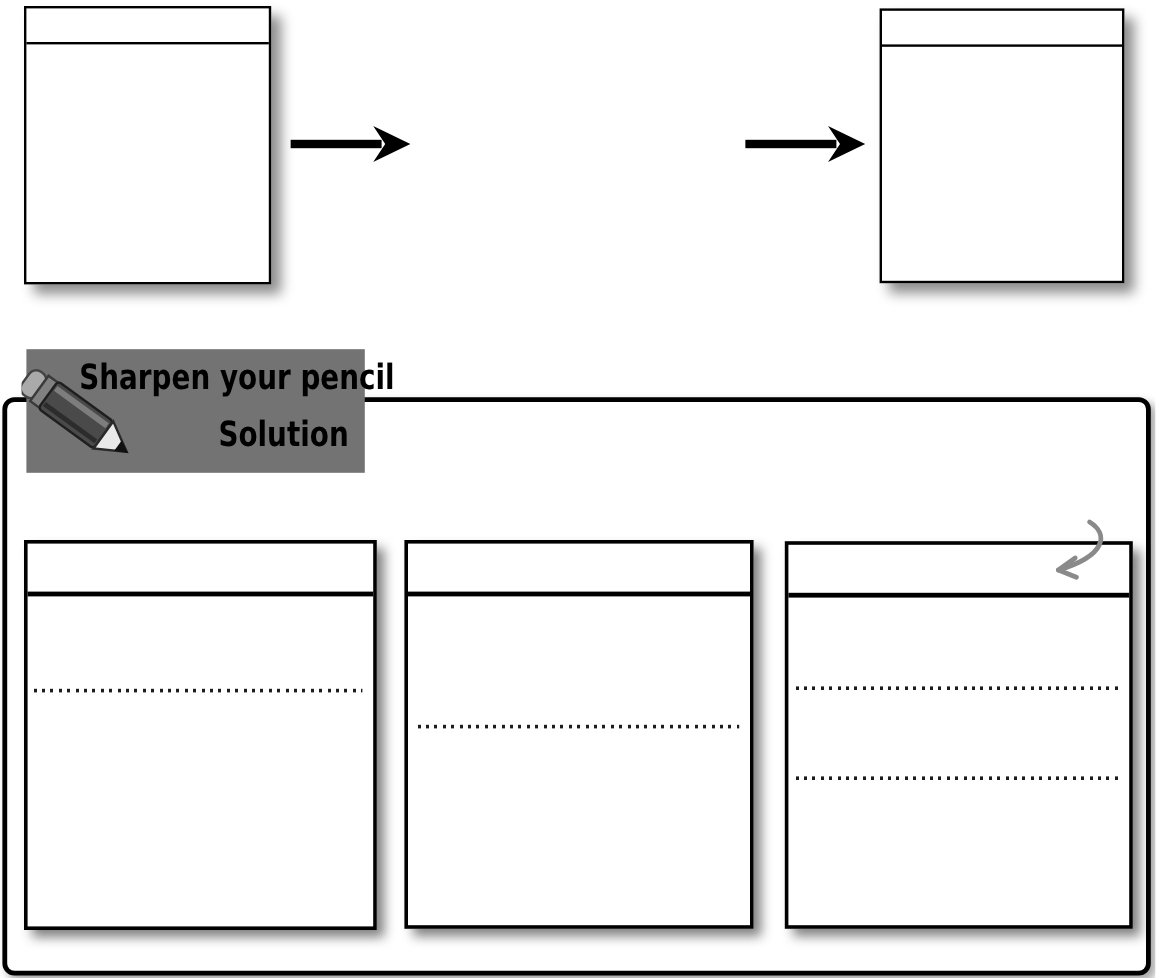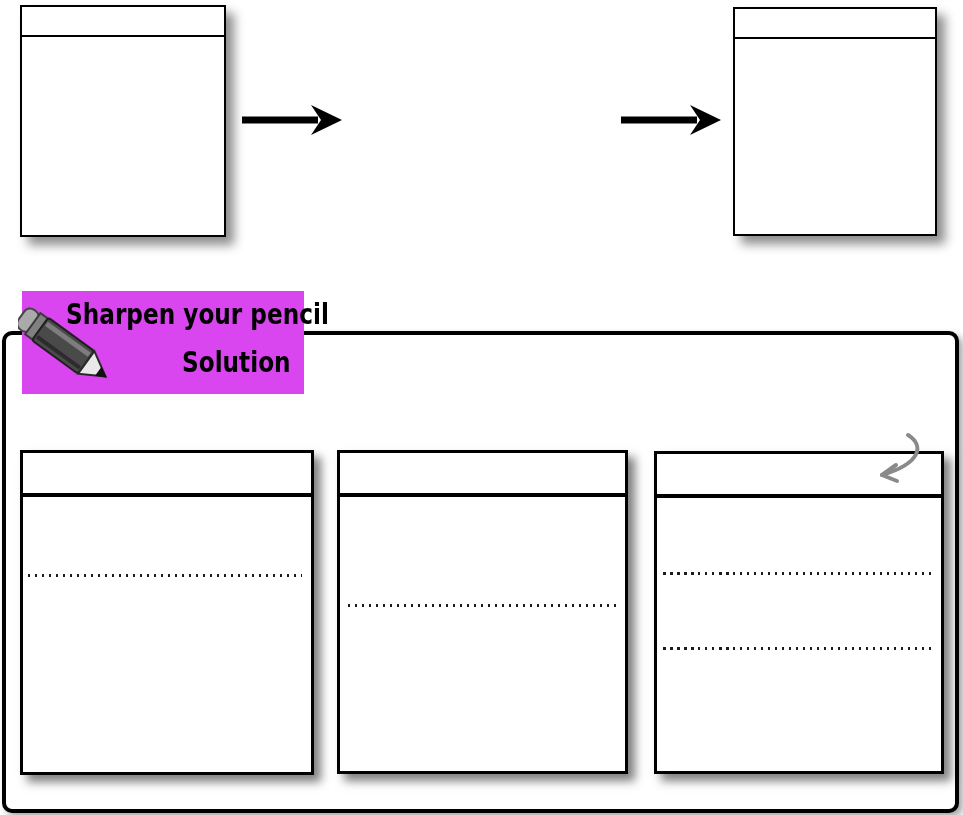--- a/index.html
+++ b/index.html
@@ -16,21 +16,21 @@
     height:30px;border-bottom:2px solid #000;box-sizing:border-box;
   }
   #tl-box{left:20px;top:5px;width:206px;height:232px;}
   #tr-box{left:733px;top:7px;width:204px;height:229px;}
   .flow-arrow{position:absolute;width:100px;height:32px;}
   #arrow1{left:242px;top:104px;}
   #arrow2{left:621px;top:104px;}
   
   .title-block{
     position:absolute;left:22px;top:291px;width:282px;height:103px;
-    background:#d946ef;z-index:3;
+    background:#737373;z-index:3;
   }
   .pencil-icon{position:absolute;left:-4px;top:4px;}
   .hf-title{
     position:absolute;color:#000;font-weight:bold;white-space:nowrap;
     transform:scaleX(0.8);transform-origin:left top;letter-spacing:0px;
   }
   #title-line1{left:44px;top:6px;font-size:29px;}
   #title-line2{left:160px;top:54px;font-size:29px;}
   
   .solution-panel{

